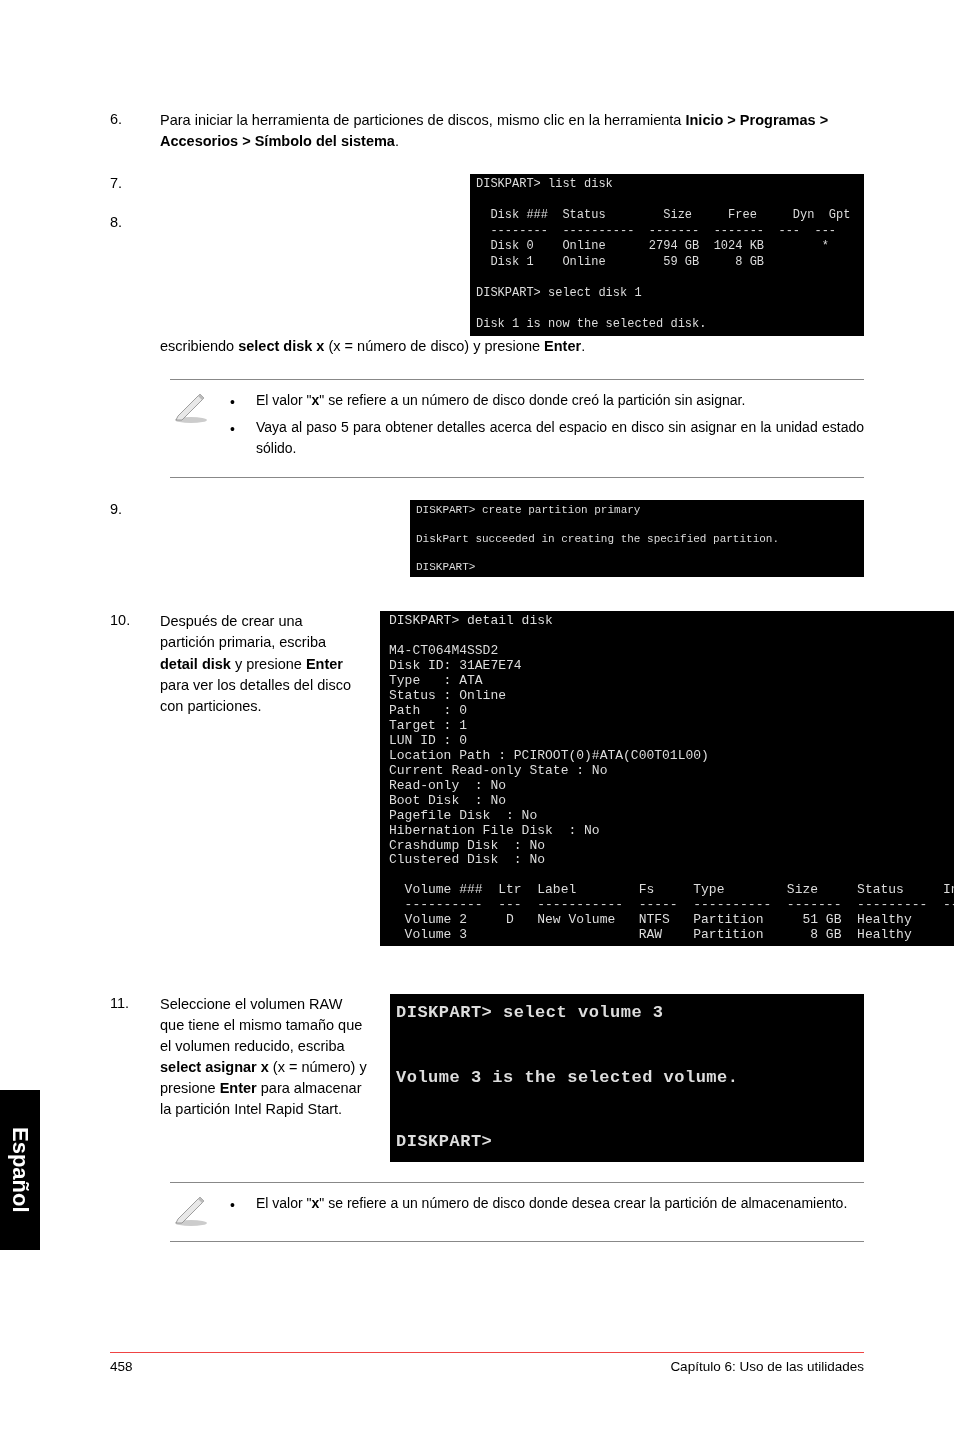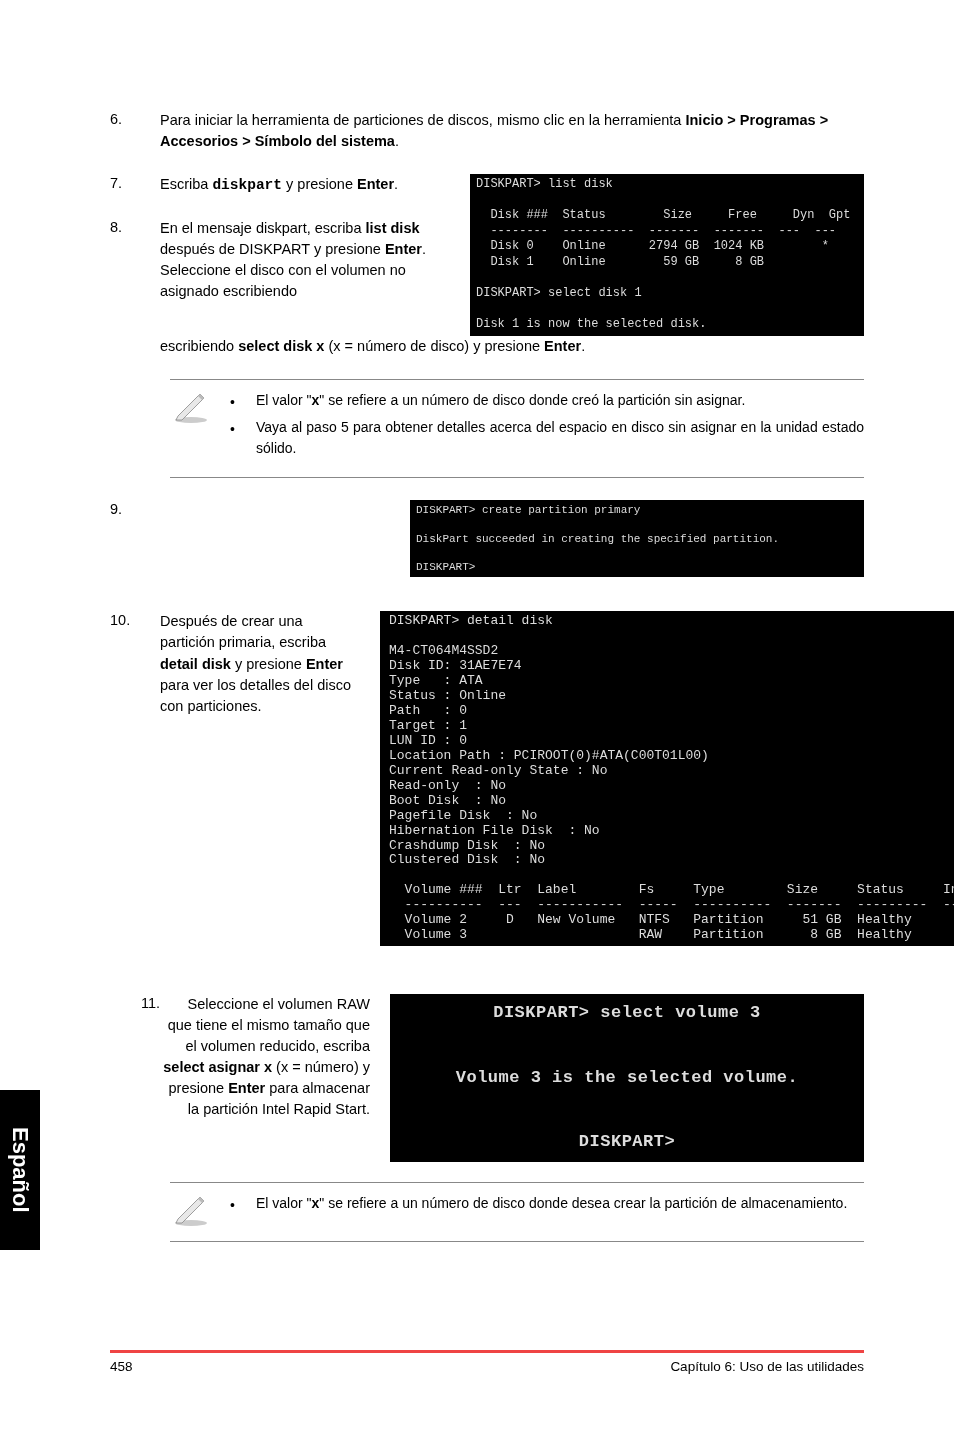--- a/index.html
+++ b/index.html
@@ -6,56 +6,50 @@
   html, body { width: 954px; height: 1438px; background: #fff; font-family: Arial, Helvetica, sans-serif; color: #000; }
   .page { position: relative; width: 954px; height: 1438px; padding: 110px 90px 0 110px; }
   .step-row { display: flex; margin-bottom: 22px; }
   .step-num { width: 50px; flex-shrink: 0; font-size: 14.5px; padding-top: 1px; }
   .step-body { flex: 1; font-size: 14.5px; line-height: 1.45; }
   .step-body b, .step-num b { font-weight: bold; }
   .twocol { display: flex; gap: 20px; align-items: flex-start; }
   .rightcol { flex: 1; }
   .terminal { background: #000000; color: #ddd; font-family: "Courier New", monospace; font-size: 12px; padding: 3px 6px; line-height: 1.3; white-space: pre; overflow: hidden; }
   .terminal.small { font-size: 13px; line-height: 1.15; padding-left: 9px; }
-  .terminal.big { font-size: 17px; font-weight: bold; line-height: 1.9; letter-spacing: 0.5px; text-align: center; }
+  .terminal.big { font-size: 17px; font-weight: bold; line-height: 1.9; letter-spacing: 0.5px; }
   .note-box { border-top: 1px solid #888; border-bottom: 1px solid #888; margin: 12px 0 22px 60px; padding: 10px 0 14px 0; display: flex; gap: 18px; }
   .note-icon { width: 42px; height: 34px; flex-shrink: 0; }
   .note-icon svg { width: 42px; height: 34px; }
   .note-bullets { font-size: 14px; line-height: 1.5; flex: 1; }
   .bullet { display: flex; gap: 20px; margin-bottom: 4px; }
   .bullet .dot { width: 6px; flex-shrink: 0; padding-top: 2px; }
   .bullet .txt { flex: 1; text-align: justify; }
   .sidebar-tab { position: absolute; left: 0; top: 1090px; width: 40px; height: 160px; background: #000; color: #fff; font-weight: bold; font-size: 22px; writing-mode: vertical-rl; text-align: center; display: flex; align-items: center; justify-content: center; }
-  .footer { position: absolute; bottom: 64px; left: 110px; right: 90px; border-top: 3px solid #ef4444; padding-top: 6px; display: flex; justify-content: space-between; font-size: 13.5px; }
+  .footer { position: absolute; bottom: 64px; left: 110px; right: 90px; border-top: 1px solid #ef4444; padding-top: 6px; display: flex; justify-content: space-between; font-size: 13.5px; }
 </style>
 </head>
 <body>
 
 <div class="page">
 
   <div class="step-row">
     <div class="step-num">6.</div>
     <div class="step-body">
       <span>Para iniciar la herramienta de particiones de discos, mismo clic en la herramienta </span><b>Inicio &gt; Programas &gt; Accesorios &gt; Símbolo del sistema</b><span>.</span>
     </div>
   </div>
 
   <div class="twocol" style="margin-bottom:4px;">
     <div style="flex:0 0 340px;">
       <div class="step-row">
         <div class="step-num">7.</div>
-        <div class="step-body">
-          <span>Escriba </span><b><span style="font-family:'Courier New',monospace">diskpart</span></b><span> y presione </span><b>Enter</b><span>.</span>
-        </div>
       </div>
       <div class="step-row" style="margin-bottom:0;">
         <div class="step-num">8.</div>
-        <div class="step-body">
-          <span>En el mensaje diskpart, escriba </span><b>list disk</b><span> después de DISKPART y presione </span><b>Enter</b><span>. Seleccione el disco con el volumen no asignado escribiendo </span>
-        </div>
       </div>
     </div>
     <div class="rightcol">
       <div class="terminal">DISKPART&gt; list disk
 
   Disk ###  Status        Size     Free     Dyn  Gpt
   --------  ----------  -------  -------  ---  ---
   Disk 0    Online      2794 GB  1024 KB        *
   Disk 1    Online        59 GB     8 GB
 
@@ -135,21 +129,21 @@
 Clustered Disk  : No
 
   Volume ###  Ltr  Label        Fs     Type        Size     Status     Info
   ----------  ---  -----------  -----  ----------  -------  ---------  --------
   Volume 2     D   New Volume   NTFS   Partition     51 GB  Healthy
   Volume 3                      RAW    Partition      8 GB  Healthy</div>
     </div>
   </div>
 
   <div class="twocol" style="margin-bottom:20px;">
-    <div style="flex:0 0 260px;text-align:right;">
+    <div style="flex:0 0 260px;">
       <div class="step-row" style="margin-bottom:0;">
         <div class="step-num">11.</div>
         <div class="step-body">
           <span>Seleccione el volumen RAW que tiene el mismo tamaño que el volumen reducido, escriba </span><b>select asignar x</b><span> (x = número) y presione </span><b>Enter</b><span> para almacenar la partición Intel Rapid Start.</span>
         </div>
       </div>
     </div>
     <div class="rightcol">
       <div class="terminal big">DISKPART&gt; select volume 3
 

